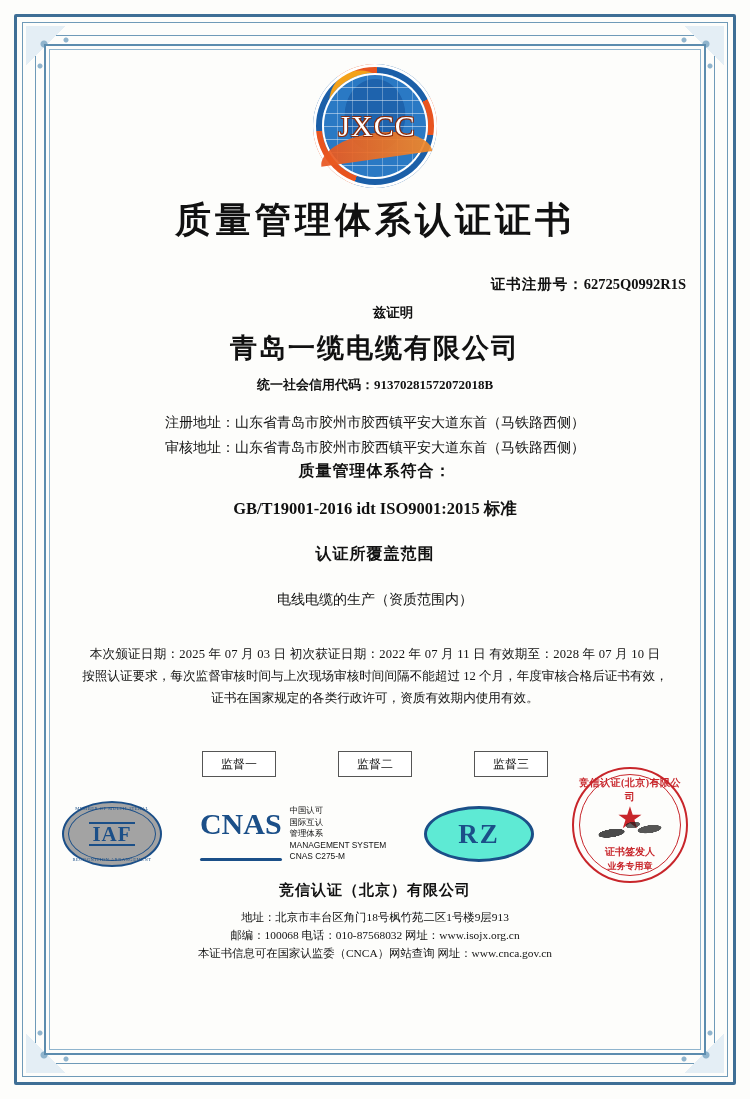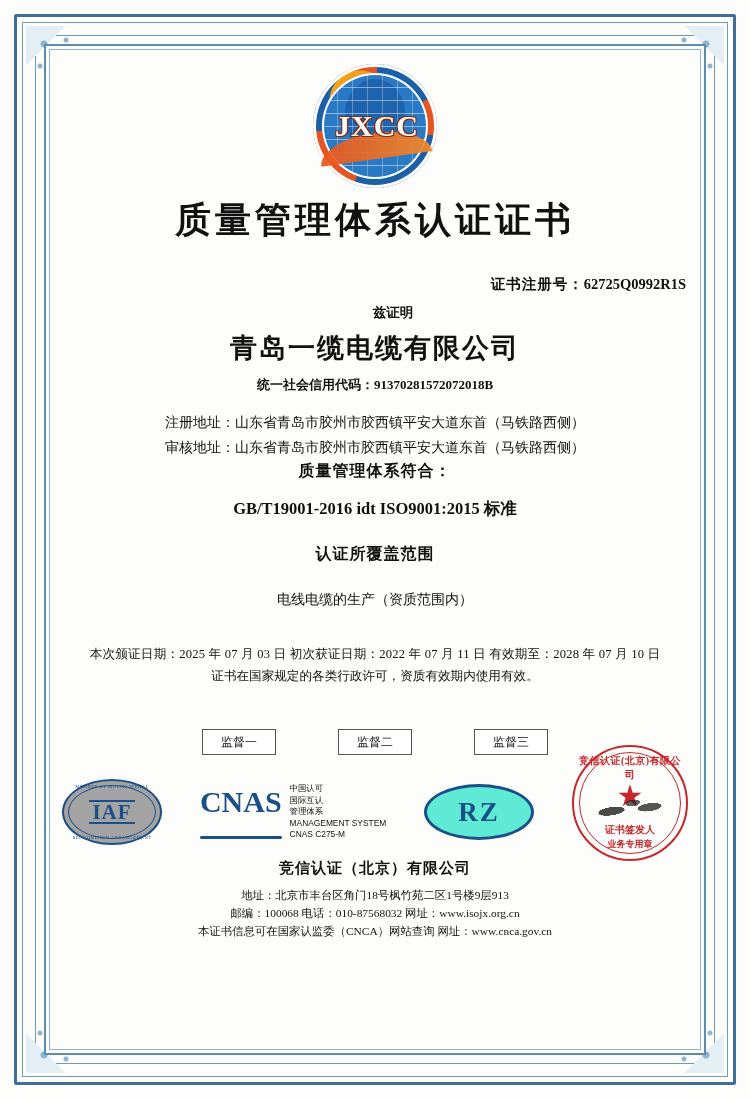--- a/index.html
+++ b/index.html
@@ -84,21 +84,21 @@
   .logo .globe-lines{
     position:absolute;left:9px;top:9px;right:9px;bottom:9px;border-radius:50%;
     background:
       repeating-linear-gradient(0deg, rgba(255,255,255,.55) 0 1px, transparent 1px 13px),
       repeating-linear-gradient(90deg, rgba(255,255,255,.35) 0 1px, transparent 1px 15px);
     opacity:.85;
   }
   .logo .jxcc{
     position:absolute;left:4px;right:0;top:50%;transform:translateY(-50%);
     font-family:"Liberation Serif",serif;
-    font-weight:bold;font-size:30px;letter-spacing:1px;
+    font-weight:normal;font-size:30px;letter-spacing:1px;
     color:#ffffff;
     text-shadow:1px 1px 0 #8a2b0b, -1px -1px 0 #8a2b0b, 1px -1px 0 #8a2b0b, -1px 1px 0 #8a2b0b;
   }
   .logo .swoosh{
     position:absolute;left:6px;right:6px;top:56%;height:26px;
     background:linear-gradient(90deg,#e8541f,#f08a2a);
     border-radius:50%/100% 100% 0 0;
     transform:rotate(-8deg);
     opacity:.92;
   }
@@ -315,20 +315,21 @@
     <div class="conform">质量管理体系符合：</div>
 
     <div class="standard">GB/T19001-2016 idt ISO9001:2015 标准</div>
 
     <div class="scope-title">认证所覆盖范围</div>
 
     <div class="scope-body">电线电缆的生产（资质范围内）</div>
 
     <div class="dates">
       <div class="row1">本次颁证日期：2025 年 07 月 03 日    初次获证日期：2022 年 07 月 11 日    有效期至：2028 年 07 月 10 日</div>
+      <div>按照认证要求，每次监督审核时间与上次现场审核时间间隔不能超过 12 个月，年度审核合格后证书有效，</div>
       <div>证书在国家规定的各类行政许可，资质有效期内使用有效。</div>
     </div>
 
     <div class="sup-row">
       <div class="sup-box">
           <span>监督一</span>
         </div>
       <div class="sup-box">
           <span>监督二</span>
         </div>

